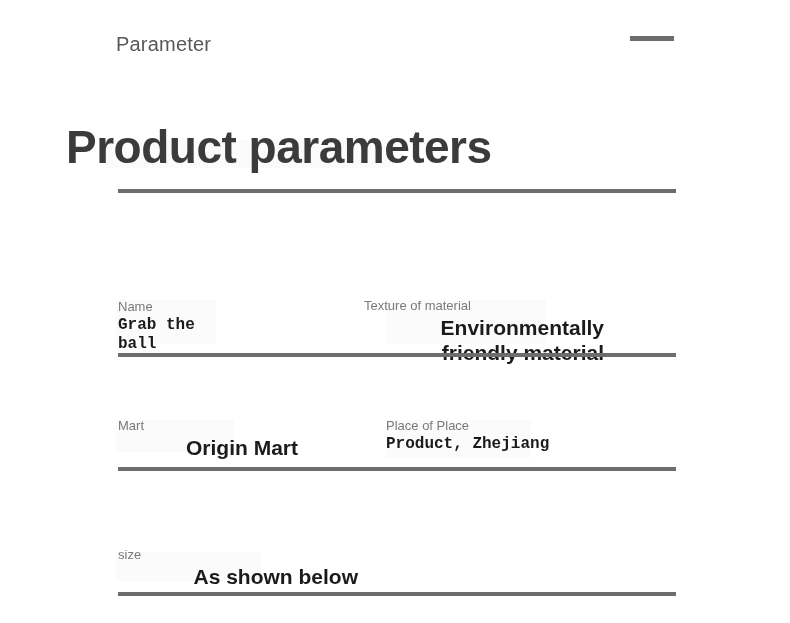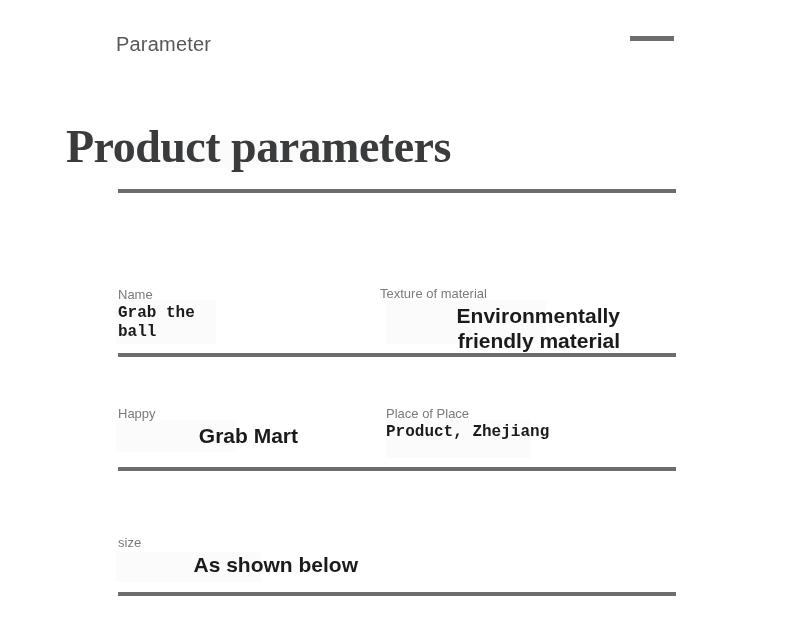--- a/index.html
+++ b/index.html
@@ -57,57 +57,57 @@
 
   .title {
     position: absolute;
     left: 66px;
     top: 89px;
     font-size: 46px;
     font-weight: bold;
     color: #3a3b3c;
     letter-spacing: -0.5px;
     white-space: nowrap;
-    font-family: Liberation Serif, serif;
   }
 
   .rule {
     position: absolute;
     left: 118px;
     width: 558px;
     height: 4px;
     background: #6d6d70;
   }
   .rule-top  { top: 189px; }
   .rule-r1   { top: 353px; }
   .rule-r2   { top: 467px; }
   .rule-r3   { top: 592px; }
 
   .cell {
     position: absolute;
+    margin-top: 12px;
   }
   .cell-label {
     font-size: 13px;
     font-weight: 400;
     color: #7a7a7c;
     line-height: 16px;
     margin: 0 0 1px 0;
     white-space: nowrap;
   }
   .cell-value {
     font-weight: bold;
     color: #1b1b1d;
     margin: 0;
   }
 
   .v-sm { font-size: 16px; line-height: 19px; font-family: Liberation Mono, monospace; }
   .v-lg { font-size: 21px; line-height: 25px; text-align: right; }
 
   .c-name     { left: 118px; top: 287px; width: 120px; }
-  .c-texture  { left: 380px; top: 286px; width: 240px; }
+  .c-texture  { left: 364px; top: 286px; width: 240px; }
   .c-brand    { left: 118px; top: 406px; width: 180px; }
   .c-origin   { left: 386px; top: 406px; width: 180px; }
   .c-size     { left: 118px; top: 535px; width: 240px; }
 </style>
 </head>
 <body>
 
 <div class="page">
 
   <div class="tint tint-a"></div>
@@ -131,22 +131,22 @@
   </div>
 
   <div class="cell c-texture">
     <div class="cell-label">Texture of material</div>
     <div class="cell-value v-lg">Environmentally friendly material</div>
   </div>
 
   <div class="rule rule-r1"></div>
 
   <div class="cell c-brand">
-    <div class="cell-label">Happy</div>
-    <div class="cell-value v-lg">Grab Mart</div>
+    <div class="cell-label">Mart</div>
+    <div class="cell-value v-lg">Origin Mart</div>
   </div>
 
   <div class="cell c-origin">
     <div class="cell-label">Place of Place</div>
     <div class="cell-value v-sm">Product, Zhejiang</div>
   </div>
 
   <div class="rule rule-r2"></div>
 
   <div class="cell c-size">

